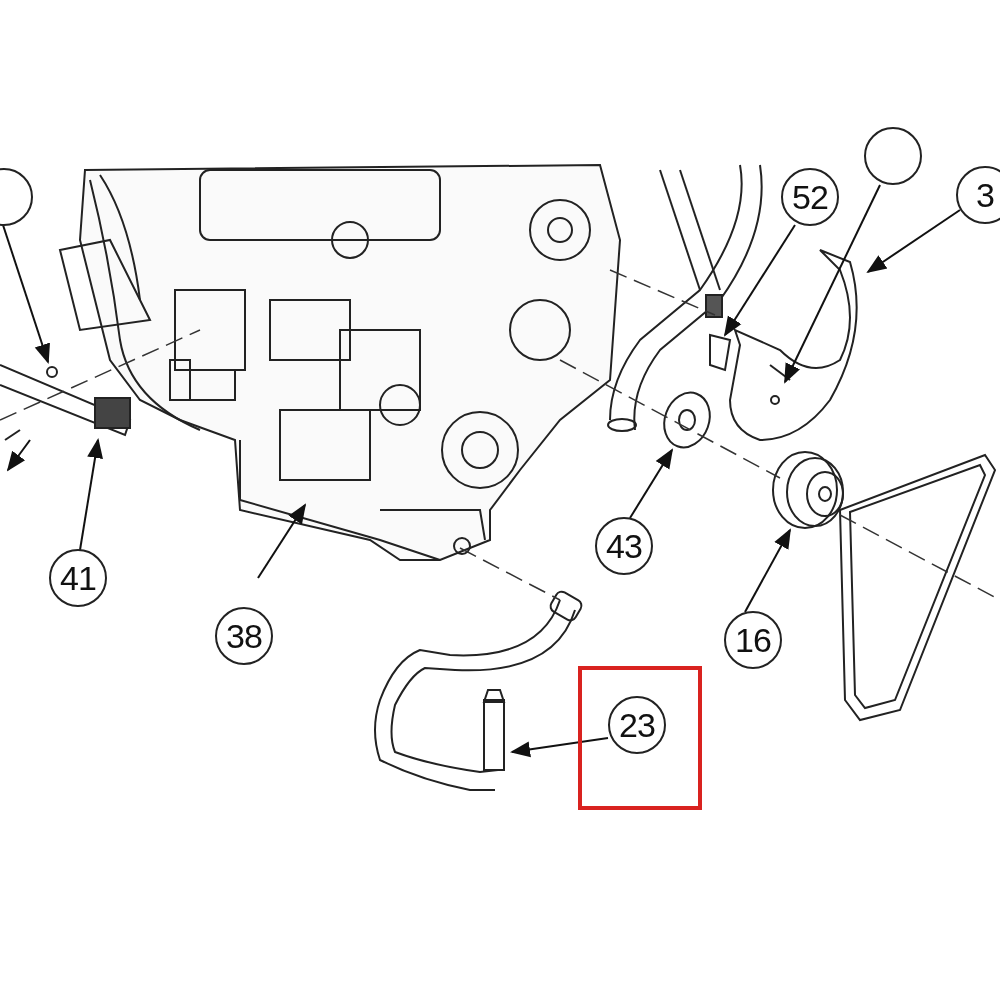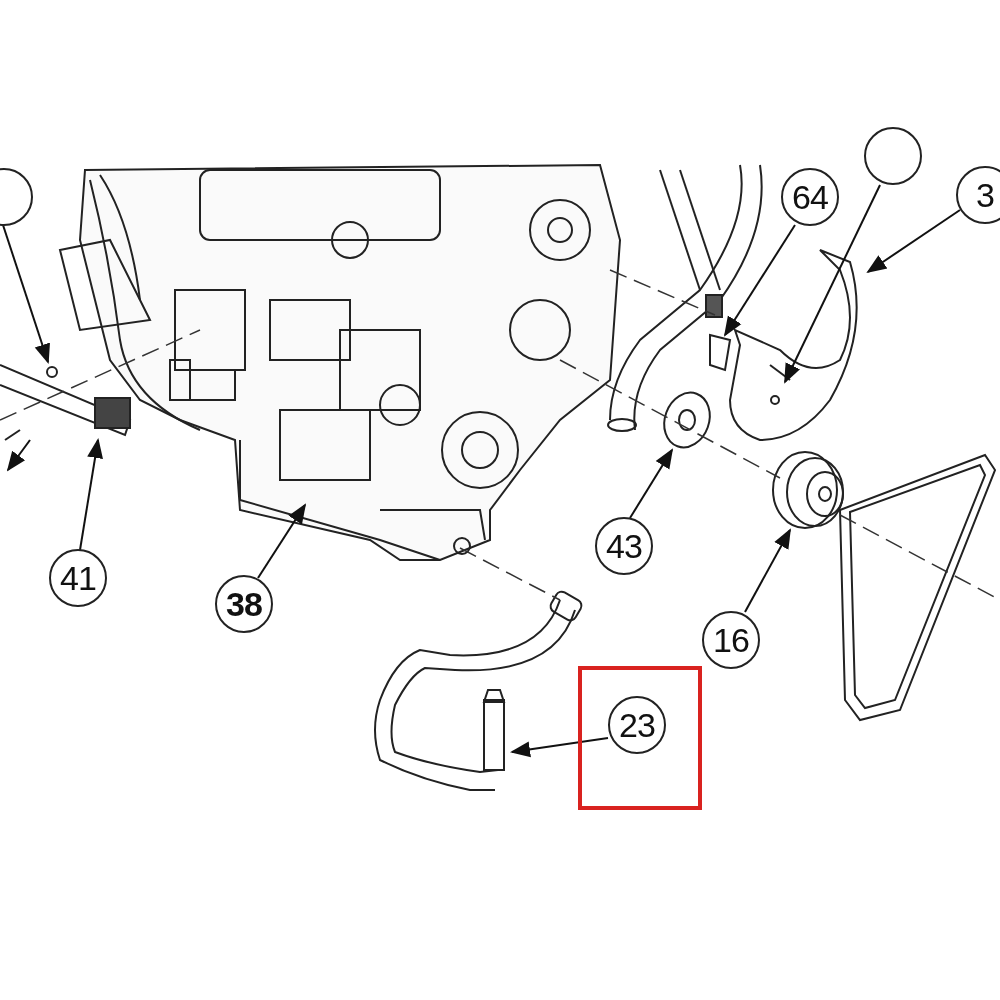--- a/index.html
+++ b/index.html
@@ -116,20 +116,20 @@
     <line x1="960" y1="210" x2="868" y2="272" marker-end="url(#arr)"></line>
     <line x1="880" y1="185" x2="785" y2="382" marker-end="url(#arr)"></line>
     <line x1="3" y1="225" x2="48" y2="362" marker-end="url(#arr)"></line>
     <line x1="30" y1="440" x2="8" y2="470" marker-end="url(#arr)"></line>
   </g>
 </svg>
 
 <div class="highlight-box"></div>
 
 <div class="callout" style="left:49px;top:549px;">41</div>
-<div class="callout" style="left:215px;top:575px;font-weight:bold;">38</div>
+<div class="callout" style="left:215px;top:607px;">38</div>
 <div class="callout" style="left:595px;top:517px;">43</div>
-<div class="callout" style="left:702px;top:611px;">16</div>
-<div class="callout" style="left:781px;top:168px;">64</div>
+<div class="callout" style="left:724px;top:611px;">16</div>
+<div class="callout" style="left:781px;top:168px;">52</div>
 <div class="callout" style="left:608px;top:696px;">23</div>
 <div class="callout" style="left:956px;top:166px;">3</div>
 <div class="callout" style="left:864px;top:127px;"></div>
 <div class="callout" style="left:-25px;top:168px;"></div>
 
 </body></html>

